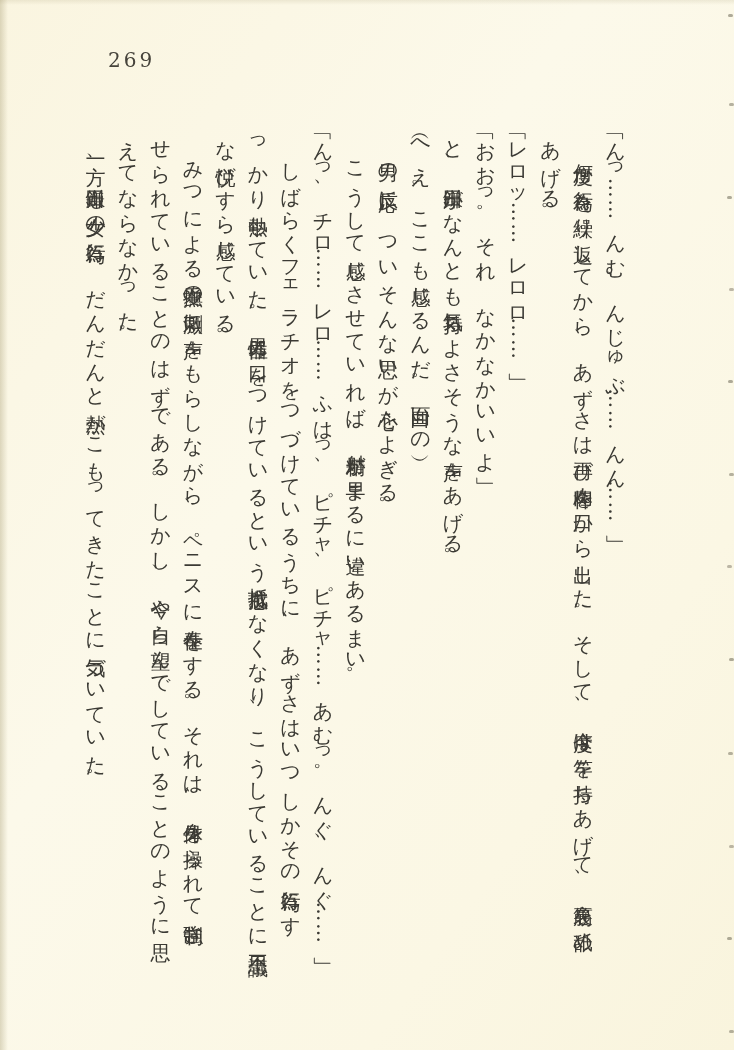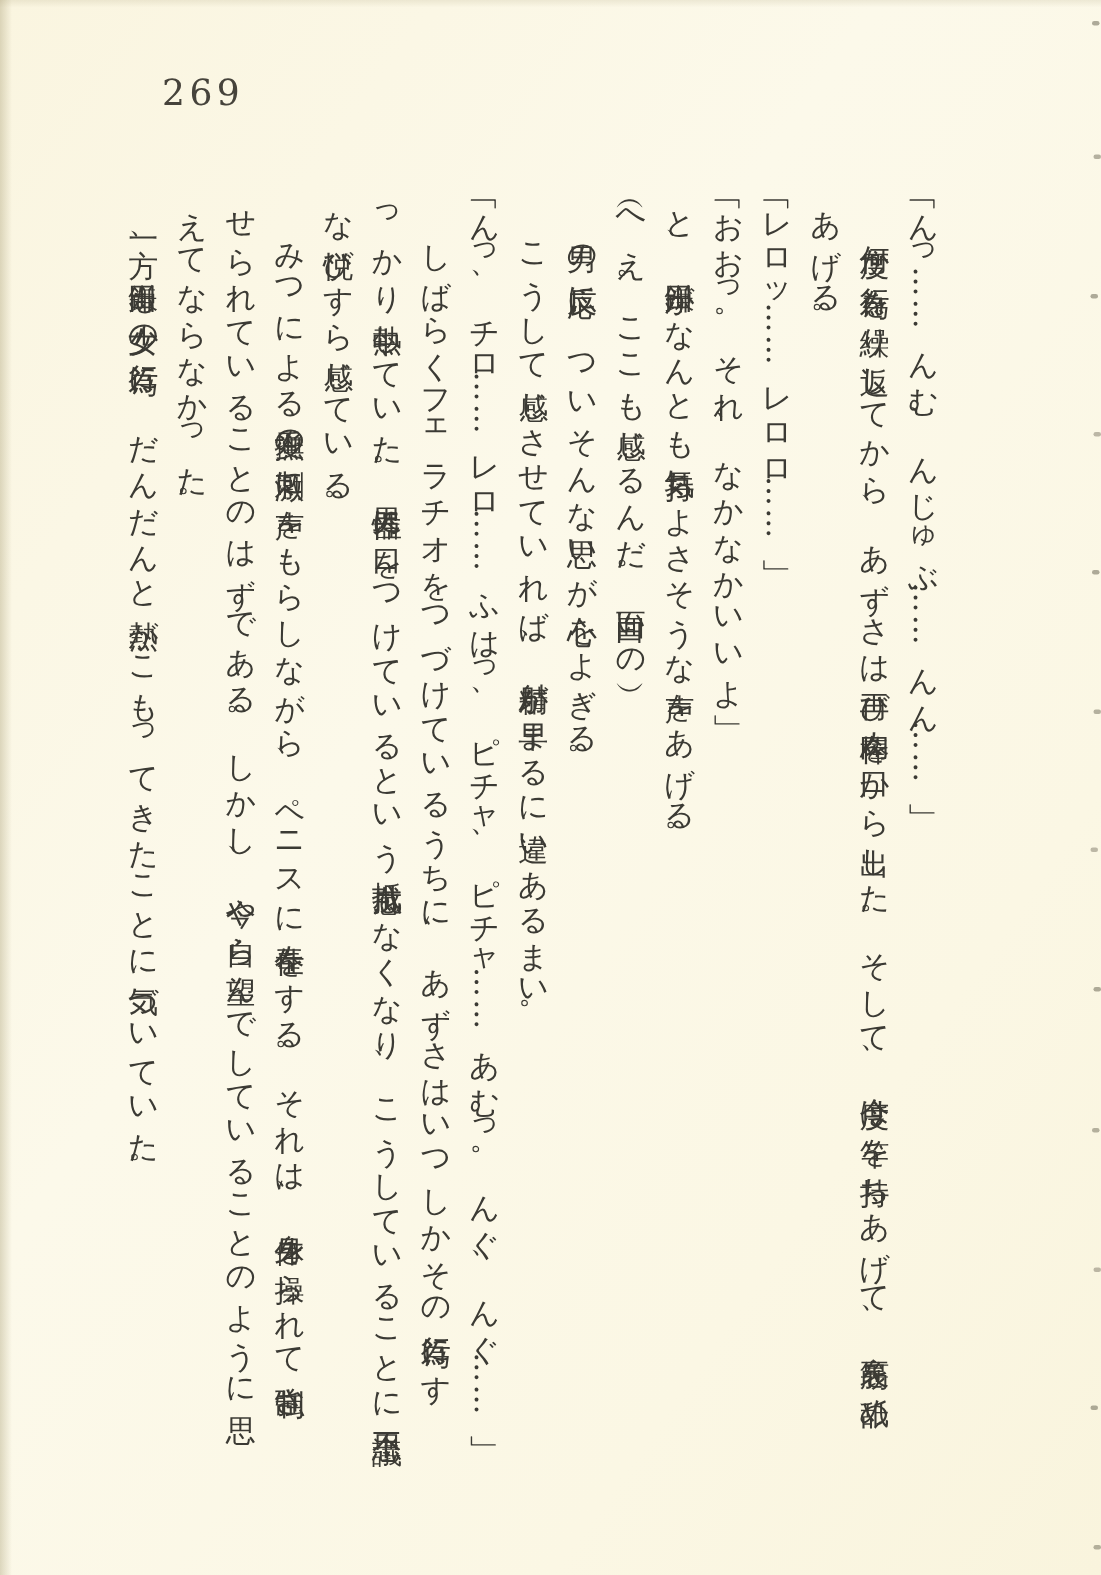--- a/index.html
+++ b/index.html
@@ -46,21 +46,21 @@
       729px 658px 0 0 rgba(110,105,88,0.55),
       728px 752px 0 0 rgba(110,105,88,0.50),
       729px 845px 0 0 rgba(110,105,88,0.45),
       727px 937px 0 0 rgba(110,105,88,0.55),
       729px 1030px 0 0 rgba(110,105,88,0.50);
   }
   .page-number {
     position: absolute;
     left: 108px;
     top: 48px;
-    font-size: 24px;
+    font-size: 20px;
     letter-spacing: 3px;
     color: #46433b;
   }
   .vtext {
     position: absolute;
     top: 127px;
     right: 102px;
     height: 820px;
     writing-mode: vertical-rl;
     text-orientation: mixed;

